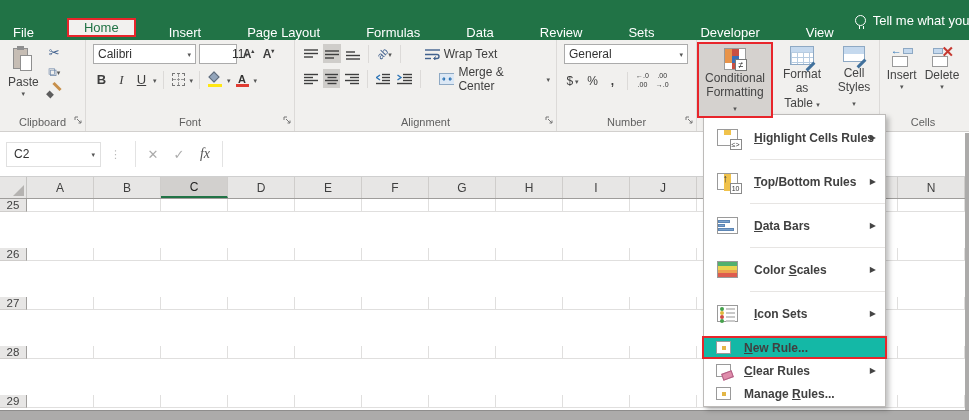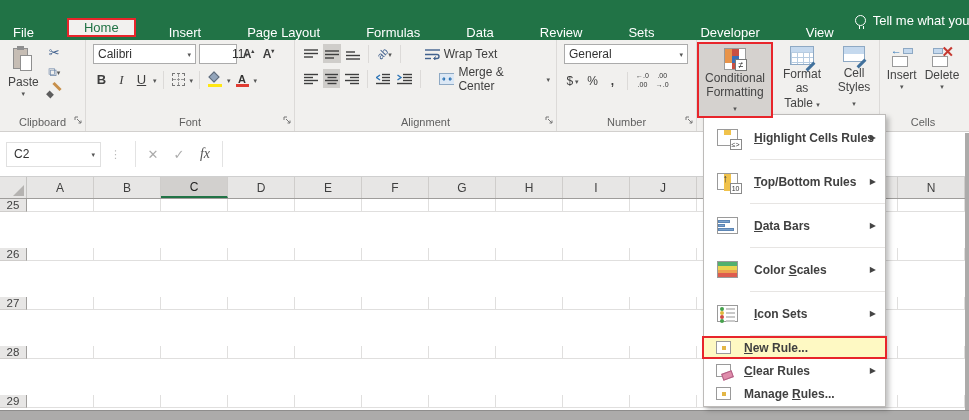--- a/index.html
+++ b/index.html
@@ -127,21 +127,21 @@
   .menu { position:absolute; left:703px; top:114px; width:183px; background:#fff; border:1px solid #bdbbb9;
           box-shadow:3px 3px 5px rgba(0,0,0,.25); padding:1px 0; z-index:50; }
   .mi { display:flex; align-items:center; position:relative; cursor:pointer; }
   .mi.big { height:43px; }
   .mi.small { height:23px; }
   .mico { margin-left:8px; width:30px; display:flex; justify-content:center; flex:none; }
   .mi.small .mico { margin-left:11px; width:17px; }
   .milabel { margin-left:12px; font-size:12px; font-weight:bold; color:#404040; white-space:nowrap; }
   .accel { text-decoration:underline; }
   .marrow { position:absolute; right:9px; font-size:8px; color:#444; }
-  .mi.highlighted { background:#fef9c3; border:2px solid #e8252b; margin:0 -2px; }
+  .mi.highlighted { background:#14b8a6; border:2px solid #e8252b; margin:0 -2px; }
   .msep { height:1px; background:#e7e5e3; margin-left:46px; }
 
   
   .mg { position:relative; background:#fff; border:1px solid #9a9a9a; }
   .i-hl { width:21px; height:17px; background-size:7px 5.3px; }
   .i-hl::before { content:""; position:absolute; left:6px; top:0; width:7px; height:5px; background:#f0c24b; }
   .mbadge { position:absolute; right:-5px; bottom:-5px; min-width:11px; height:11px; background:#fff; border:1px solid #8a8a8a;
             font-size:7px; line-height:9px; text-align:center; color:#333; padding:0 1px; }
   .i-tb { width:21px; height:17px; background-size:7px 5.3px; }
   .i-tb::before { content:""; position:absolute; left:6px; top:0; width:7px; height:17px; background:#f0c24b; }

